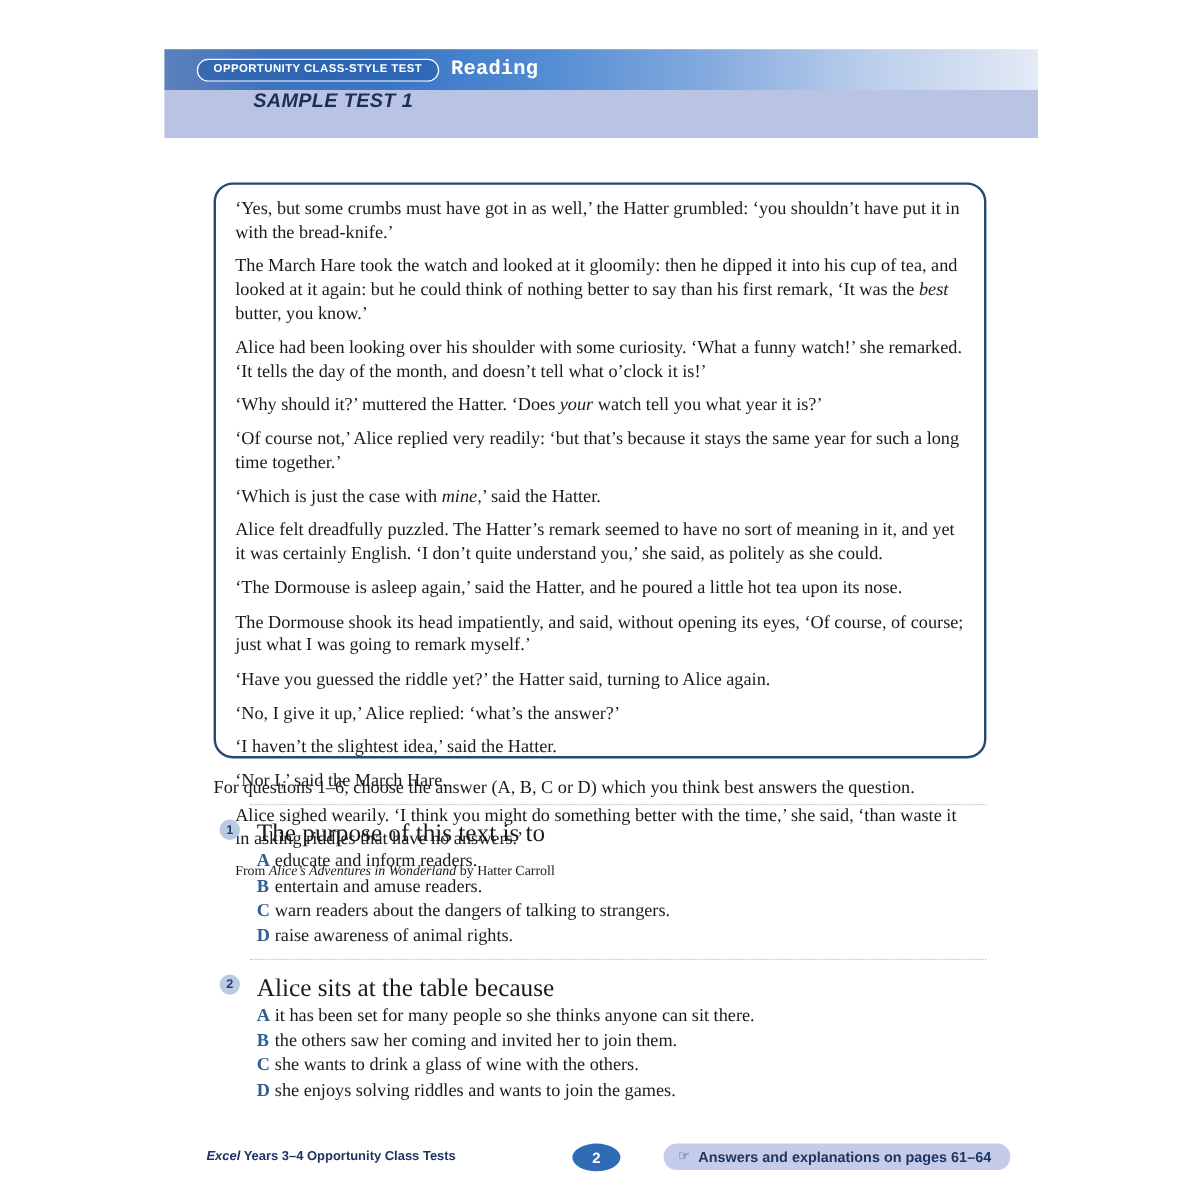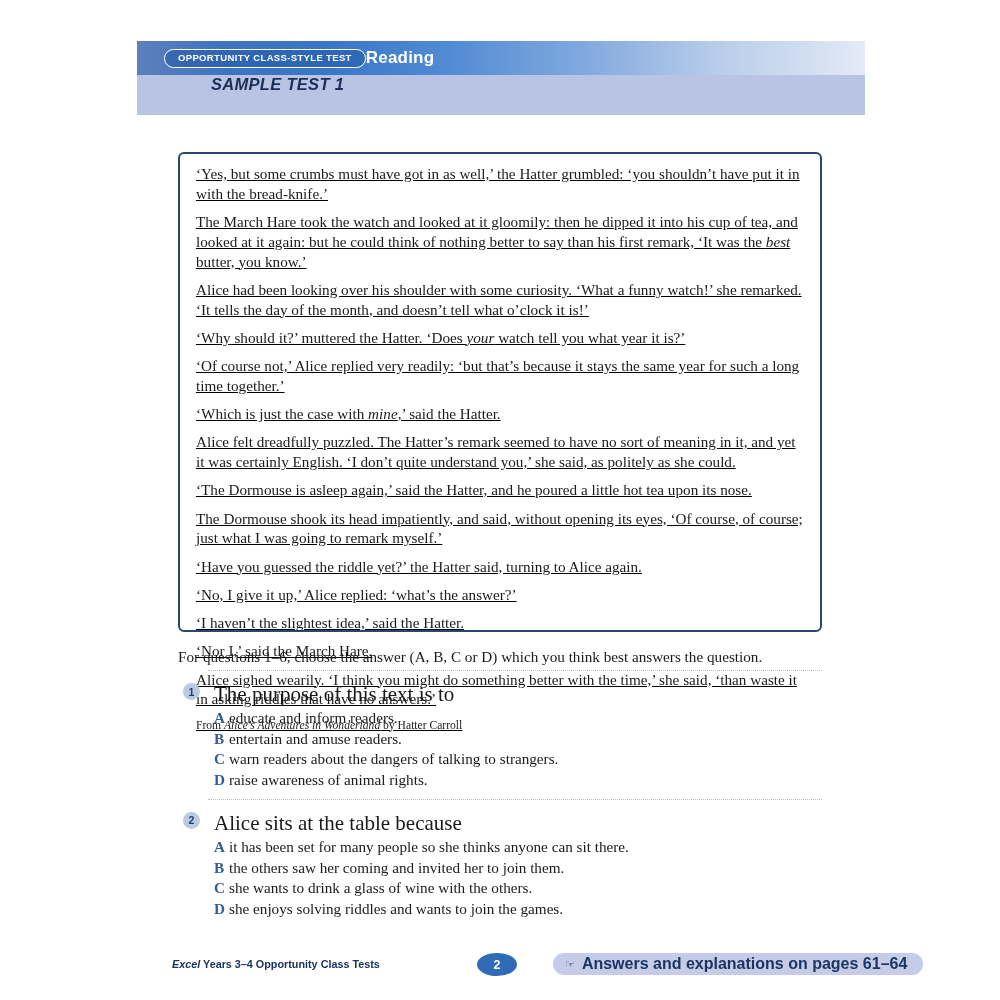--- a/index.html
+++ b/index.html
@@ -58,22 +58,23 @@
   .badge-pill span {
     color: #ffffff;
     font-family: "Liberation Sans", sans-serif;
     font-weight: bold;
     font-size: 9.5px;
     letter-spacing: 0.35px;
     white-space: nowrap;
     line-height: 1;
   }
   .header-section {
+    margin-left: 10px;
     color: #ffffff;
-    font-family: Liberation Sans, sans-serif;
+    font-family: Liberation Mono, monospace;
     font-weight: bold;
     font-size: 17px;
     letter-spacing: 0.2px;
   }
   .subheader-bar {
     height: 40px;
     background: #b9c4e4;
     display: flex;
   }
   .subheader-bar span {
@@ -87,25 +88,24 @@
   }
 
   
   .passage-box {
     position: absolute;
     left: 178px;
     top: 152px;
     width: 644px;
     height: 480px;
     border: 2.2px solid #254a70;
-    border-radius: 6px;
+    border-radius: 16px;
     box-sizing: border-box;
     background: #ffffff;
     padding: 10px 17px 6px 16px;
-    text-decoration: underline;
   }
   .passage-box p {
     margin: 0 0 8.5px 0;
     font-size: 15.2px;
     line-height: 1.30;
     color: #1a1a1a;
     text-align: left;
   }
   .passage-box p.attrib {
     font-size: 11.6px;
@@ -235,21 +235,21 @@
     align-items: center;
     gap: 7px;
   }
   .answers-pill .hand-icon {
     color: #2a3f73;
     font-size: 11px;
     line-height: 1;
   }
   .answers-pill .answers-text {
     font-family: "Liberation Sans", sans-serif;
-    font-size: 16px;
+    font-size: 12px;
     font-weight: bold;
     color: #1d3461;
     white-space: nowrap;
   }
 </style>
 </head>
 <body>
 
 <div class="page">
 

